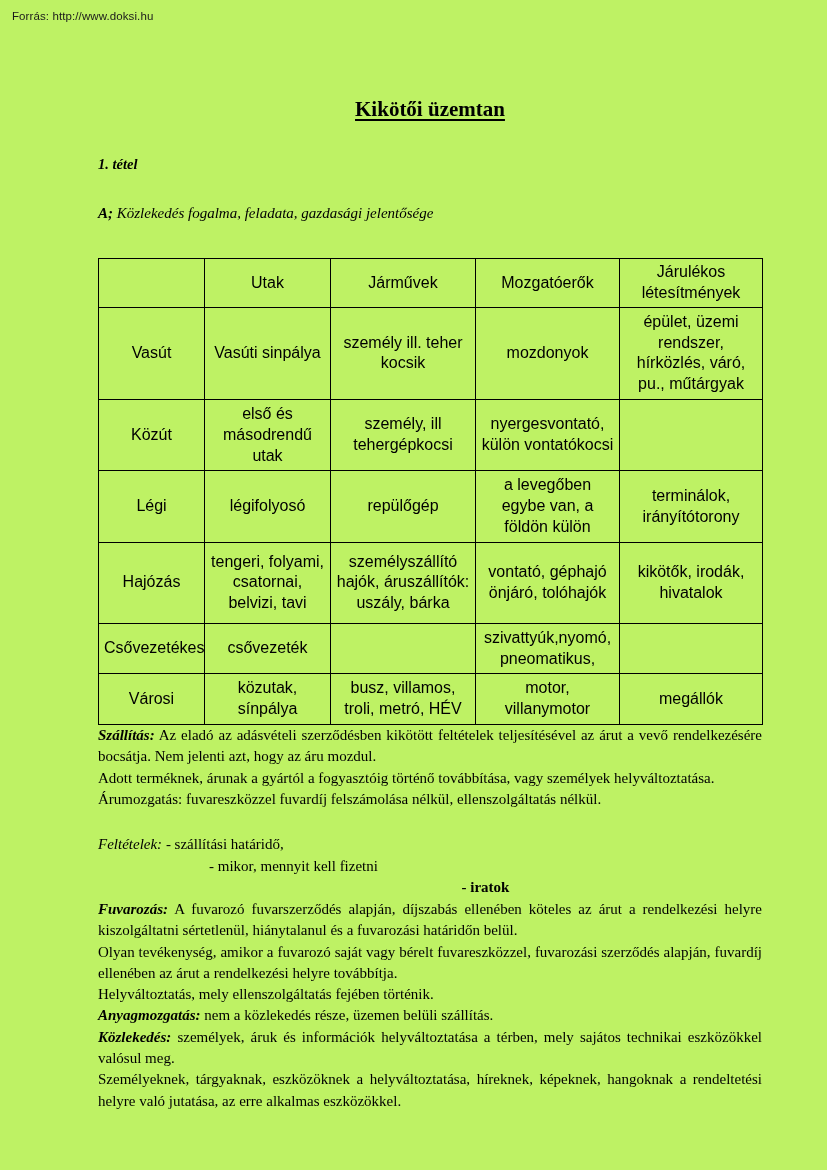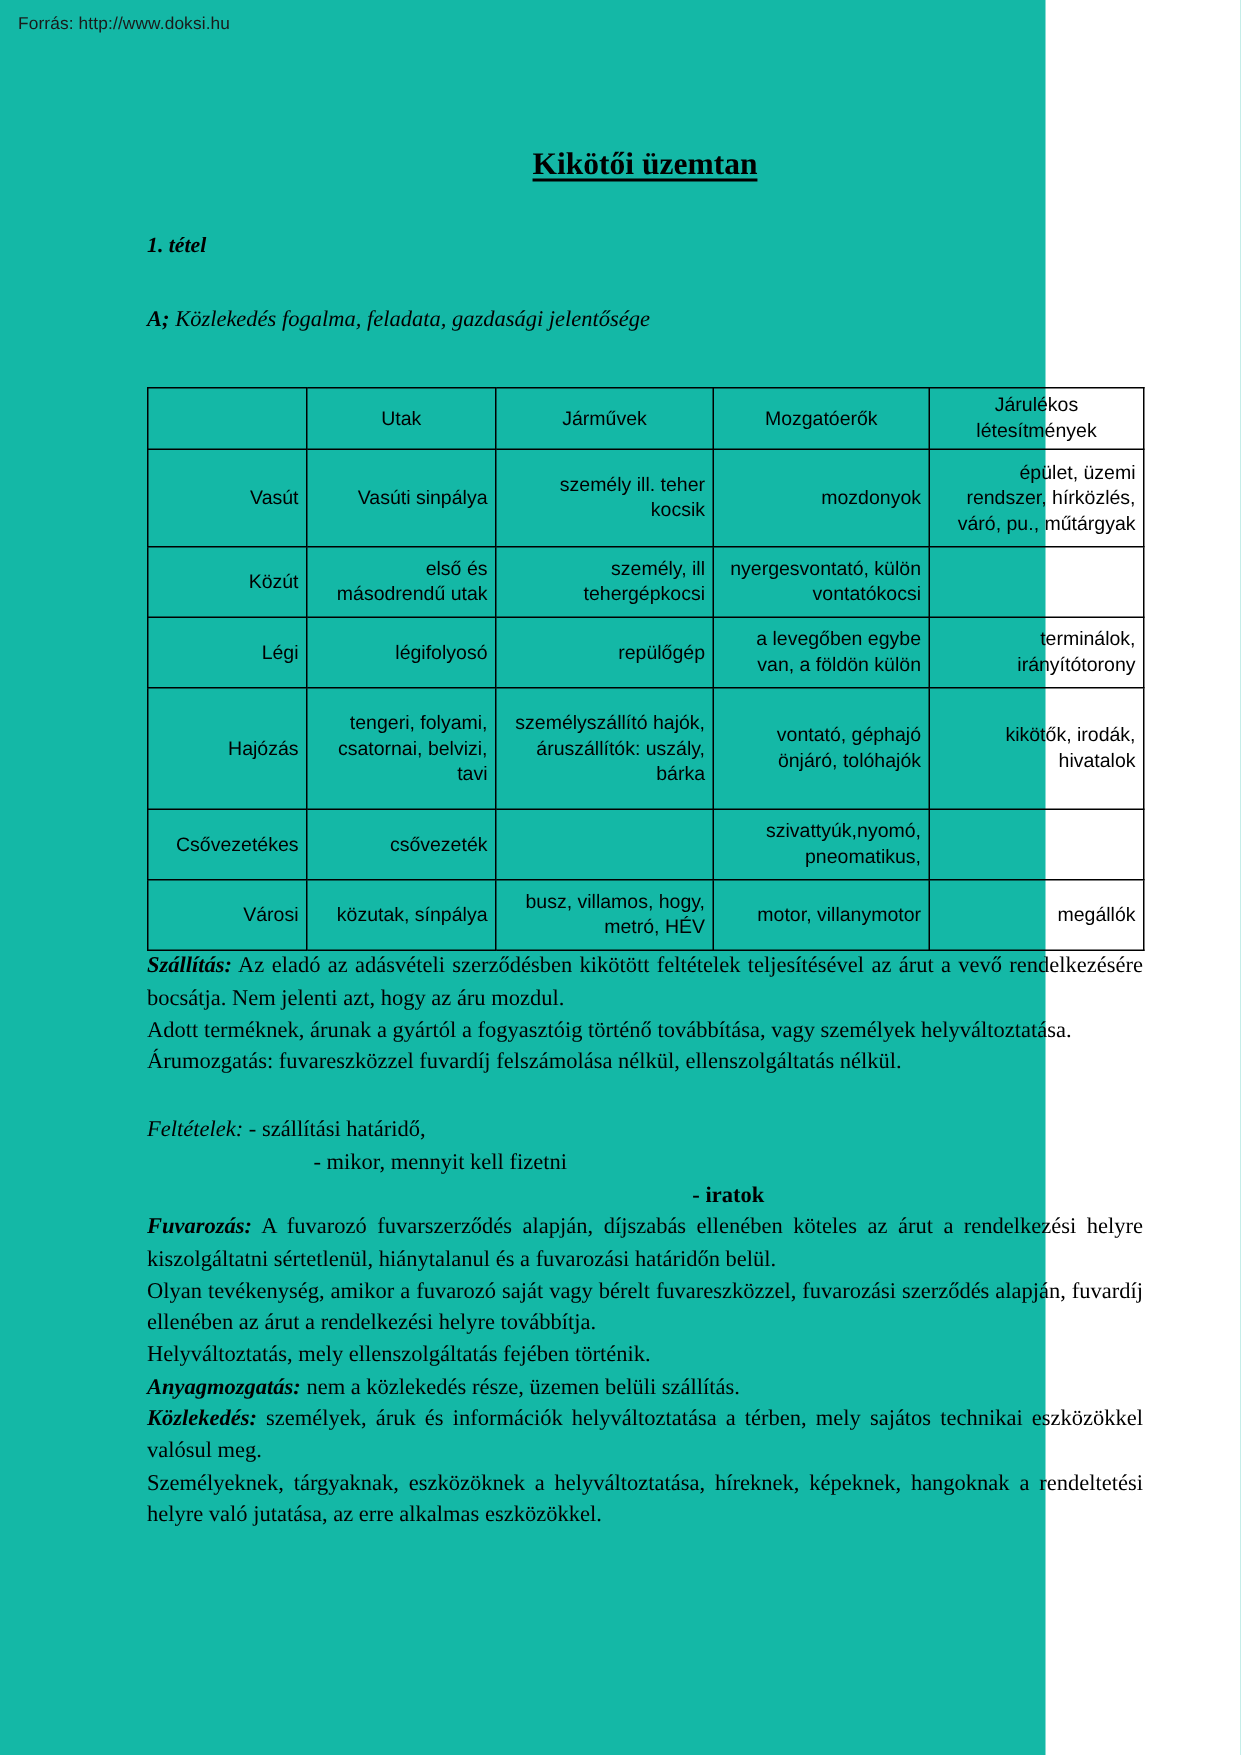--- a/index.html
+++ b/index.html
@@ -12,23 +12,23 @@
     height: 1170px;
     position: relative;
     font-family: "Liberation Serif", "DejaVu Serif", serif;
     color: #000000;
     overflow: hidden;
   }
 
   .page {
     position: absolute;
     inset: 0;
-    width: 697px;
+    width: 827px;
     height: 1170px;
-    background: #14b8a6;
+    background: #bef264;
     text-decoration: underline;
   }
 
   
   .source-line {
     position: absolute;
     left: 12px;
     top: 10px;
     font-family: "Liberation Sans", "DejaVu Sans", sans-serif;
     font-size: 11.5px;
@@ -76,30 +76,30 @@
 
   
   .tbl-wrap {
     margin-top: 36px;
   }
   table.matrix {
     border-collapse: collapse;
     width: 664px;
     table-layout: fixed;
     font-family: "Liberation Sans", "DejaVu Sans", sans-serif;
-    font-size: 13px;
+    font-size: 16px;
     line-height: 1.30;
     color: #000;
   }
   table.matrix td, table.matrix th {
     border: 1.4px solid #000000;
     padding: 4px 5px 4px 5px;
     vertical-align: middle;
     font-weight: normal;
-    text-align: right;
+    text-align: center;
   }
   table.matrix thead th {
     text-align: center;
     height: 34px;
     padding-top: 3px;
     padding-bottom: 3px;
   }
   table.matrix tbody td.rowhead {
     vertical-align: middle;
   }
@@ -224,21 +224,21 @@
           <tr class="r-cso">
             <td class="rowhead">Csővezetékes</td>
             <td>csővezeték</td>
             <td></td>
             <td>szivattyúk,nyomó, pneomatikus,</td>
             <td></td>
           </tr>
           <tr class="r-varos">
             <td class="rowhead">Városi</td>
             <td>közutak, sínpálya</td>
-            <td>busz, villamos, hogy, metró, HÉV</td>
+            <td>busz, villamos, troli, metró, HÉV</td>
             <td>motor, villanymotor</td>
             <td>megállók</td>
           </tr>
         </tbody>
       </table>
     </div>
 
     <div class="prose">
       <p><span class="term">Szállítás:</span><span> Az eladó az adásvételi szerződésben kikötött feltételek teljesítésével az árut a vevő rendelkezésére bocsátja. Nem jelenti azt, hogy az áru mozdul.</span></p>
       <p>Adott terméknek, árunak a gyártól a fogyasztóig történő továbbítása, vagy személyek helyváltoztatása.</p>

